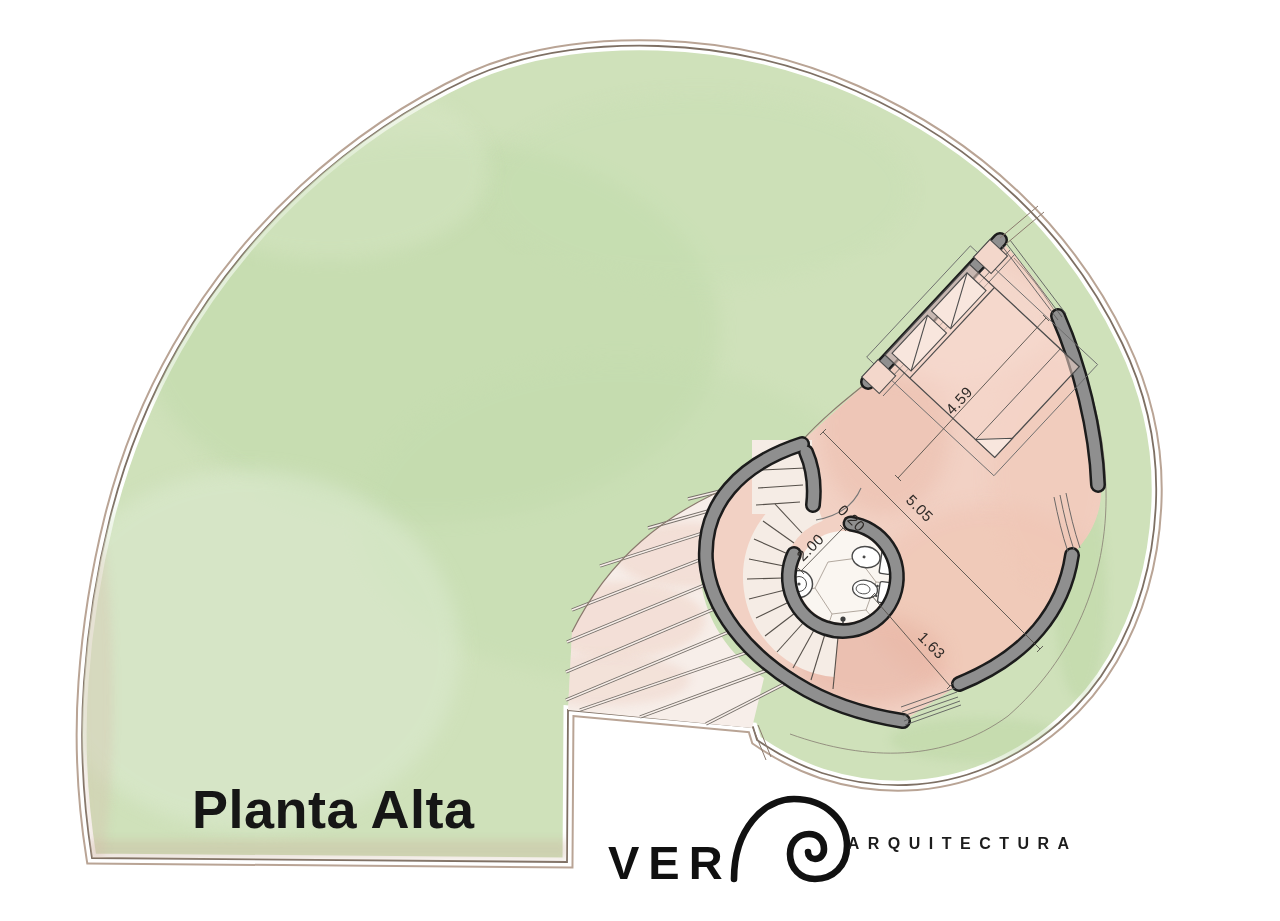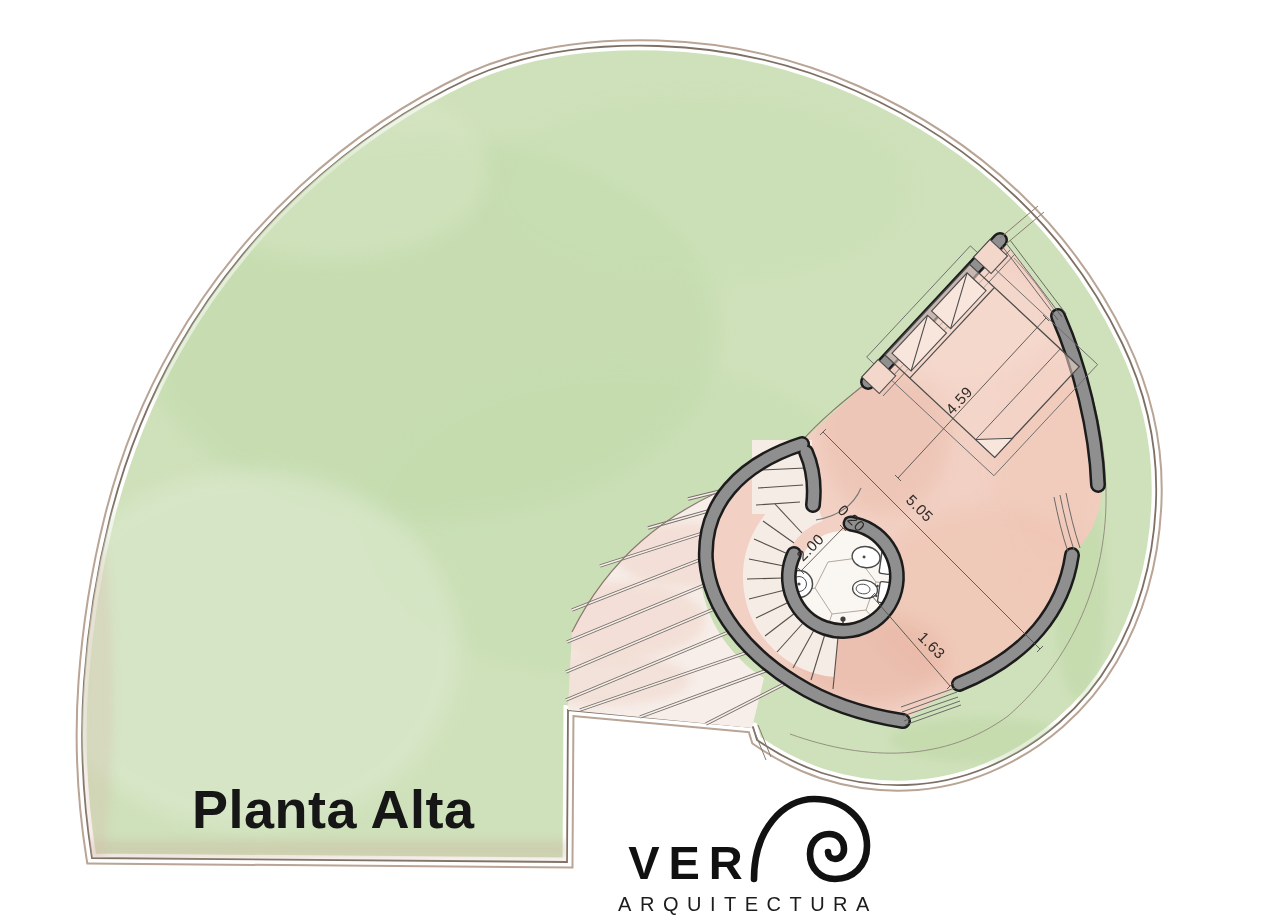--- a/index.html
+++ b/index.html
@@ -7,26 +7,26 @@
        font-family:"Liberation Sans", sans-serif;}
   #stage{position:absolute;inset:0;}
   svg text{font-family:"Liberation Sans", sans-serif;}
   .dim-label{font-size:15px;fill:#2e2a27;letter-spacing:.5px;}
   #plan-title{
     position:absolute;left:192px;top:778px;
     font-size:54px;font-weight:600;color:#161616;letter-spacing:.5px;
   }
   #brand-logo{
     position:absolute;left:608px;top:795px;width:280px;
-    display:flex;flex-direction:column;align-items:center;color:#101010;
+    display:flex;flex-direction:row;align-items:center;color:#101010;
   }
   #logo-row{display:flex;align-items:flex-end;}
   .logo-word{font-size:47px;font-weight:700;letter-spacing:9px;line-height:.86;}
   #logo-spiral{margin:0 -4px 0 -2px;display:block;}
-  #logo-tagline{font-size:20px;font-weight:400;letter-spacing:8.5px;margin-top:10px;color:#1c1c1c;}
+  #logo-tagline{font-size:16px;font-weight:700;letter-spacing:8.5px;margin-top:10px;color:#1c1c1c;}
 </style>
 </head>
 <body>
 
 <div id="stage">
 <svg width="1280" height="921" viewBox="0 0 1280 921">
   <defs>
     <filter id="soft" x="-40%" y="-40%" width="180%" height="180%">
       <feGaussianBlur stdDeviation="9"></feGaussianBlur>
     </filter>

